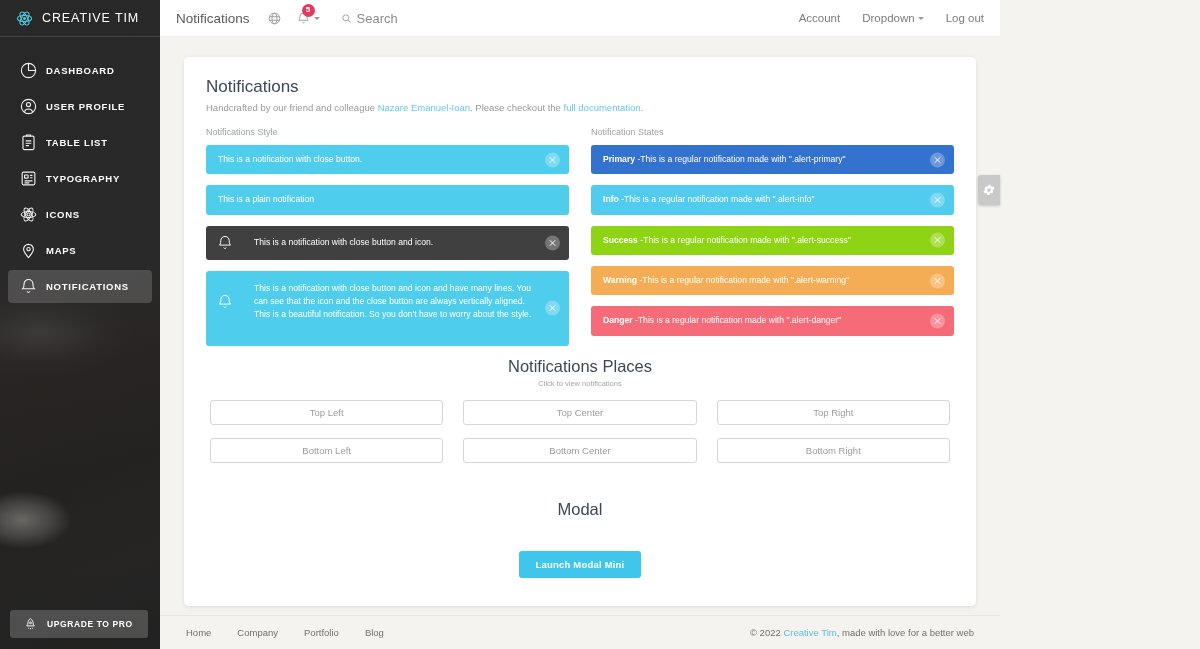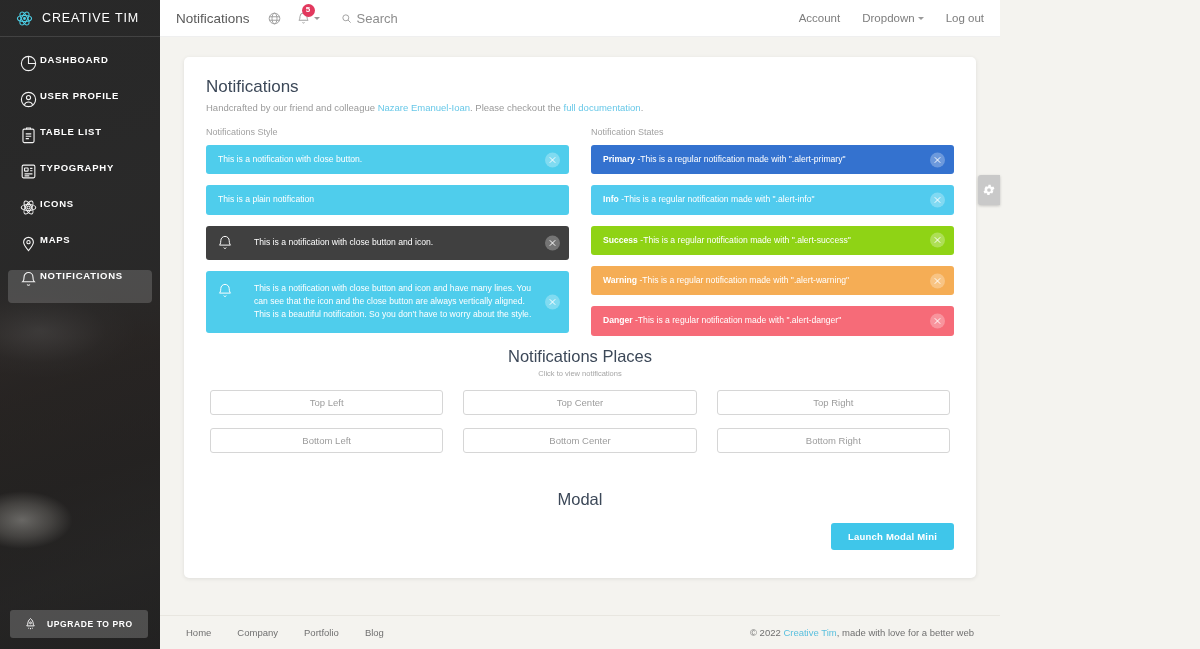--- a/index.html
+++ b/index.html
@@ -38,21 +38,21 @@
     border-bottom: 1px solid rgba(255,255,255,0.12);
   }
   .logo-mark { width: 17px; height: 17px; flex: 0 0 17px; display:block; }
   .logo-text {
     color: #ffffff; font-size: 12.5px; letter-spacing: 0.9px; font-weight: 400;
     white-space: nowrap;
   }
 
   .nav { padding-top: 14px; }
   .nav-item {
-    display: flex; gap: 2px;
+    display: flex; align-items: center; gap: 8px;
     height: 33px; margin: 3px 8px; padding-left: 11px;
     border-radius: 4px; cursor: pointer;
   }
   .nav-item.active { background: rgba(255,255,255,0.17); }
   .nav-ico { width: 19px; height: 19px; flex: 0 0 19px; display:block; opacity: 0.94; }
   .nav-label {
     color: #ffffff; font-size: 9.5px; letter-spacing: 0.75px; font-weight: 700;
     white-space: nowrap;
   }
 
@@ -123,37 +123,37 @@
   .alert-body { flex: 1 1 auto; }
   .alert-body b { font-weight: 700; }
   .alert-close {
     position: absolute; right: 9px; top: 50%; transform: translateY(-50%);
     width: 15px; height: 15px; border-radius: 50%;
     background: rgba(255,255,255,0.28);
     display: flex; align-items: center; justify-content: center;
     cursor: pointer;
   }
   .alert-close svg { display:block; }
-  .alert.multiline { padding-top: 11px; padding-bottom: 11px; align-items: flex-start; }
+  .alert.multiline { padding-top: 11px; padding-bottom: 24px; align-items: center; }
   .alert.multiline .alert-body { padding-right: 22px; }
 
   .section-title { text-align: center; font-size: 16.5px; color: #3c4858; font-weight: 400; }
   .section-sub { text-align: center; font-size: 7.5px; color: #a6a6a6; margin-top: 3px; }
 
   .places { margin: 12px auto 0 auto; width: 740px; }
   .places-row { display: flex; gap: 20px; margin-bottom: 13px; }
   .place-btn {
     flex: 1 1 0; height: 25px; border: 1px solid #d6d6d6; border-radius: 3px;
     background: #fff; color: #9c9c9c; font-size: 9.5px;
     display: flex; align-items: center; justify-content: center; cursor: pointer;
     font-family: "Liberation Sans", sans-serif;
   }
 
   .modal-title { text-align: center; font-size: 16.5px; color: #3c4858; margin-top: 37px; font-weight: 400; }
-  .modal-btn-wrap { display:flex; justify-content:flex-end; margin-top: 14px; }
+  .modal-btn-wrap { display:flex; justify-content:center; margin-top: 32px; }
   .modal-btn {
     background: #3fc6ea; color: #fff; border: none; border-radius: 3px;
     font-size: 9.5px; font-weight: 700; padding: 8px 17px; cursor: pointer;
     letter-spacing: 0.2px;
     font-family: "Liberation Sans", sans-serif;
   }
 
   .footer {
     position: absolute; left: 0; bottom: 0; width: 100%;
     height: 34px; border-top: 1px solid #e8e6e0;

